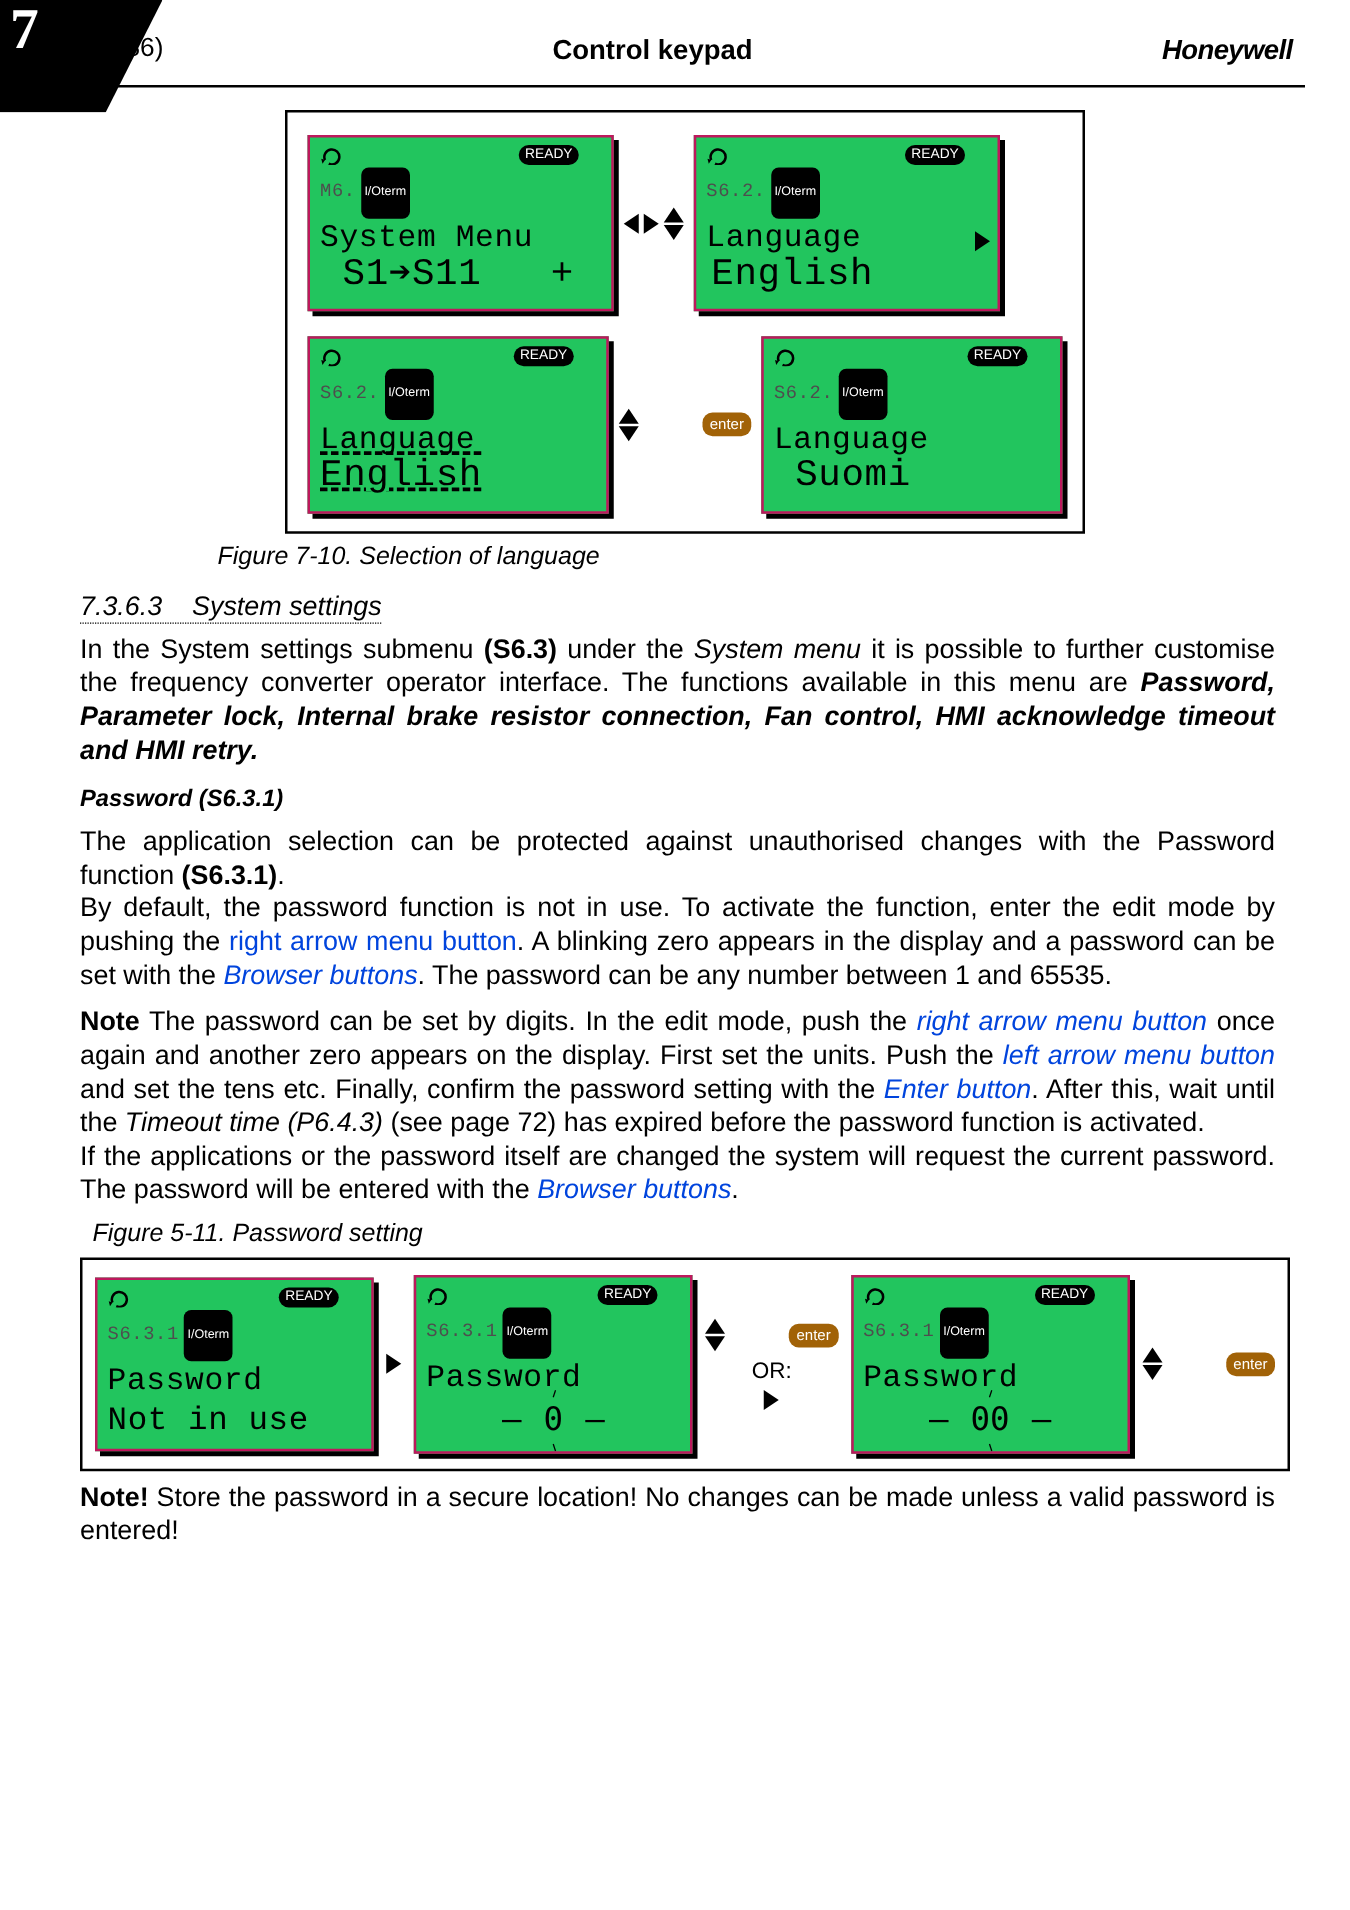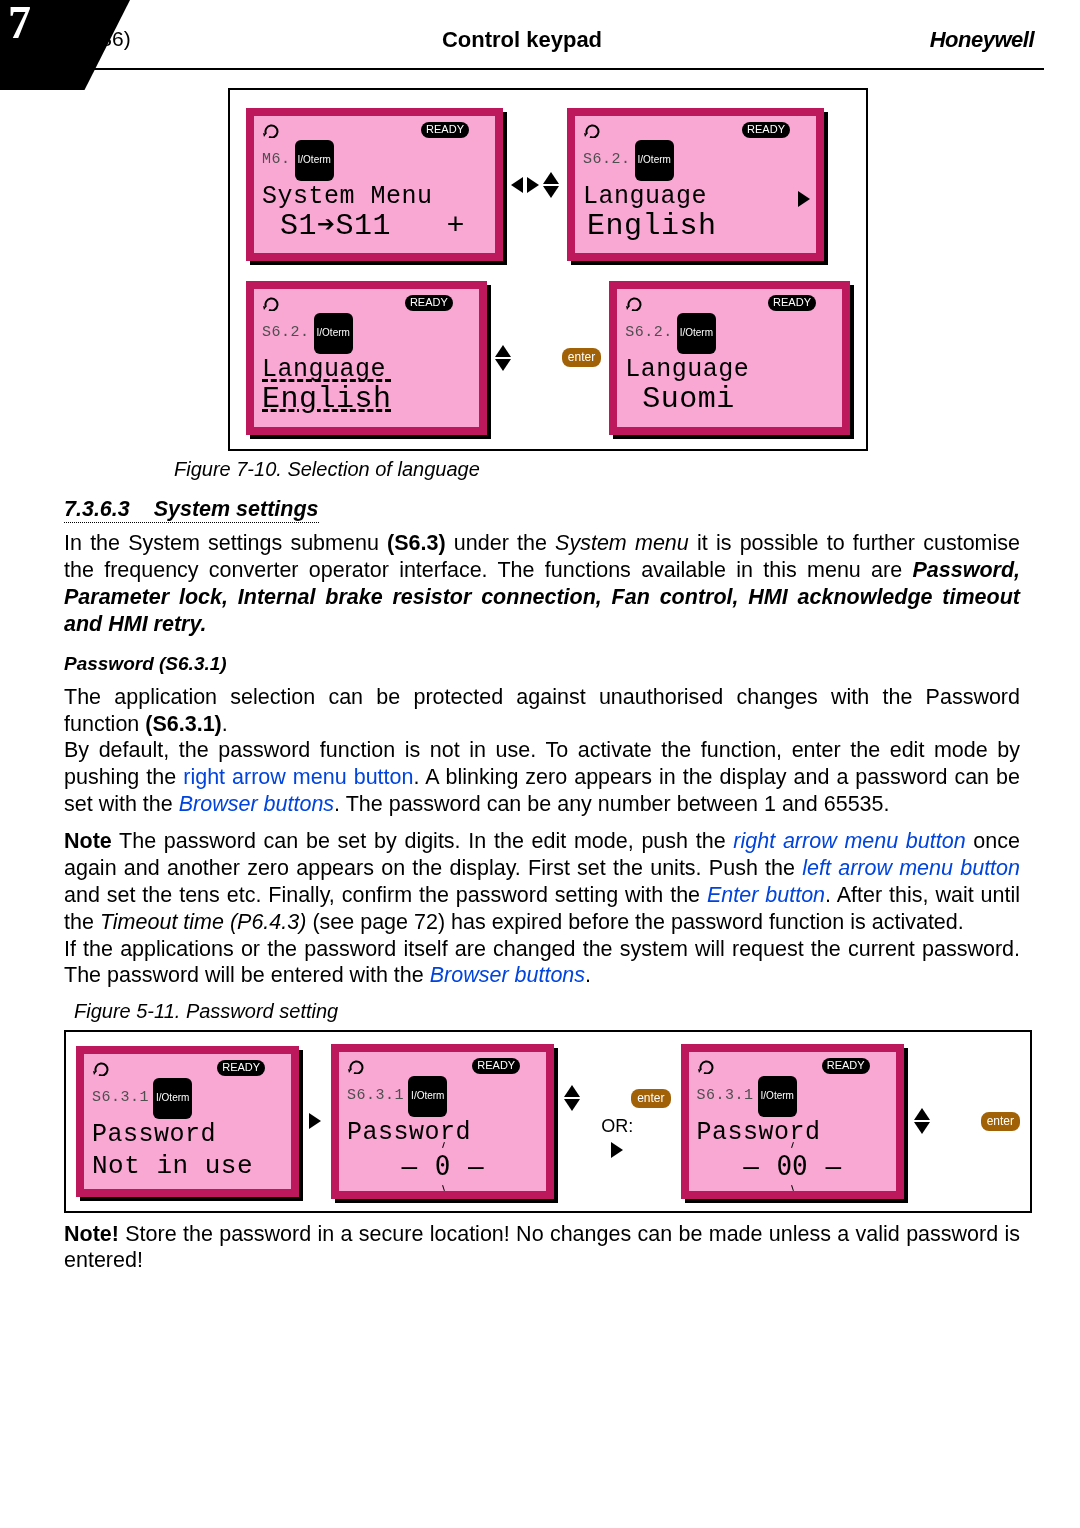--- a/index.html
+++ b/index.html
@@ -77,23 +77,23 @@
     flex-direction: column;
     gap: 20px;
   }
   .fig-row {
     display: flex;
     align-items: center;
     gap: 8px;
   }
   .lcd {
     width: 225px;
-    border: 8px solid #be185d;
+    border: 2px solid #be185d;
     box-shadow: 4px 4px 0 #000;
-    background: #f9a8d4;
+    background: #22c55e;
     padding: 6px 8px 6px 8px;
     position: relative;
     font-family: Arial, sans-serif;
   }
   .lcd-top {
     display: flex;
     align-items: center;
     gap: 8px;
     margin-bottom: 2px;
   }
@@ -159,21 +159,21 @@
   .fig-caption {
     font-style: italic;
     font-size: 20px;
     margin: 6px 0 14px 110px;
   }
   .section-heading {
     font-style: italic;
     font-size: 21.5px;
     margin: 8px 0 8px 0;
   }
-  .dotted { border-bottom: 1.5px dotted #000; padding-bottom:1px;font-weight:bold;}
+  .dotted { border-bottom: 1.5px dotted #000; padding-bottom:1px;}
   .para { text-align: justify; margin: 0 12px 10px 0;}
   .sub-heading { font-weight: bold; font-style: italic; font-size: 19px; margin: 14px 0 8px 0;}
   .blue { color: #0044dd; }
   .fig2-frame {
     border: 2px solid #000;
     margin: 6px 0 8px 0;
     padding: 12px 10px;
     display: flex;
     align-items: center;
     gap: 10px;

